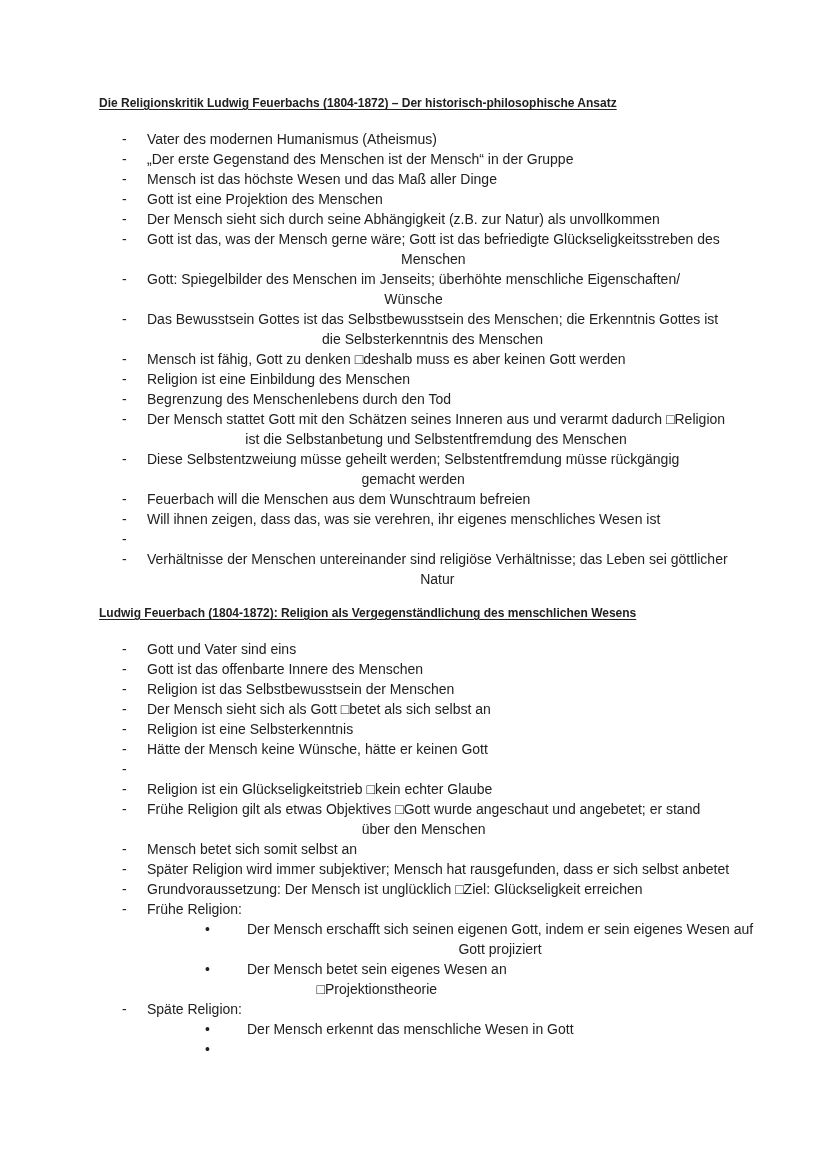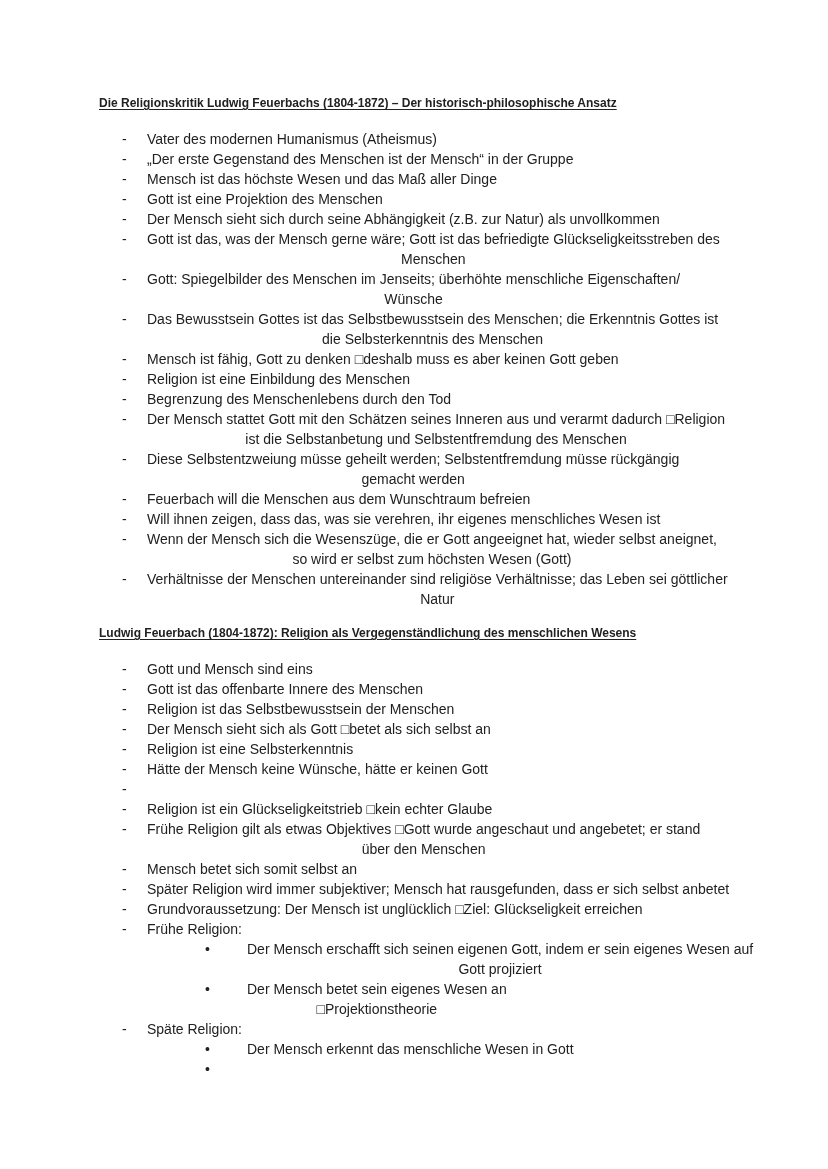--- a/index.html
+++ b/index.html
@@ -87,21 +87,21 @@
         <span class="text">Gott: Spiegelbilder des Menschen im Jenseits; überhöhte menschliche Eigenschaften/
 Wünsche</span>
       </div>
       <div class="row">
         <span class="marker">-</span>
         <span class="text">Das Bewusstsein Gottes ist das Selbstbewusstsein des Menschen; die Erkenntnis Gottes ist
 die Selbsterkenntnis des Menschen</span>
       </div>
       <div class="row">
         <span class="marker">-</span>
-        <span class="text">Mensch ist fähig, Gott zu denken □deshalb muss es aber keinen Gott geben</span>
+        <span class="text">Mensch ist fähig, Gott zu denken □deshalb muss es aber keinen Gott werden</span>
       </div>
       <div class="row">
         <span class="marker">-</span>
         <span class="text">Religion ist eine Einbildung des Menschen</span>
       </div>
       <div class="row">
         <span class="marker">-</span>
         <span class="text">Begrenzung des Menschenlebens durch den Tod</span>
       </div>
       <div class="row">
@@ -117,34 +117,32 @@
       <div class="row">
         <span class="marker">-</span>
         <span class="text">Feuerbach will die Menschen aus dem Wunschtraum befreien</span>
       </div>
       <div class="row">
         <span class="marker">-</span>
         <span class="text">Will ihnen zeigen, dass das, was sie verehren, ihr eigenes menschliches Wesen ist</span>
       </div>
       <div class="row">
         <span class="marker">-</span>
-        <span class="text">Wenn der Mensch sich die Wesenszüge, die er Gott angeeignet hat, wieder selbst aneignet,
-so wird er selbst zum höchsten Wesen (Gott)</span>
       </div>
       <div class="row">
         <span class="marker">-</span>
         <span class="text">Verhältnisse der Menschen untereinander sind religiöse Verhältnisse; das Leben sei göttlicher
 Natur</span>
       </div>
     </div>
     <div class="heading">Ludwig Feuerbach (1804-1872): Religion als Vergegenständlichung des menschlichen Wesens</div>
     <div class="list">
       <div class="row">
         <span class="marker">-</span>
-        <span class="text">Gott und Mensch sind eins</span>
+        <span class="text">Gott und Vater sind eins</span>
       </div>
       <div class="row">
         <span class="marker">-</span>
         <span class="text">Gott ist das offenbarte Innere des Menschen</span>
       </div>
       <div class="row">
         <span class="marker">-</span>
         <span class="text">Religion ist das Selbstbewusstsein der Menschen</span>
       </div>
       <div class="row">

